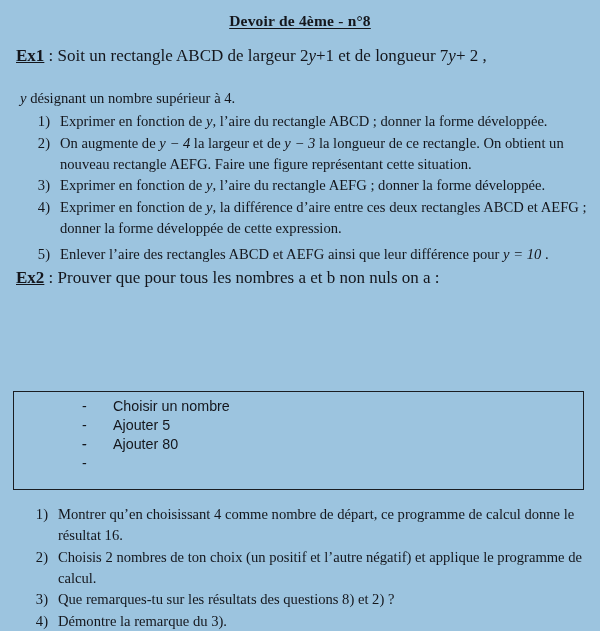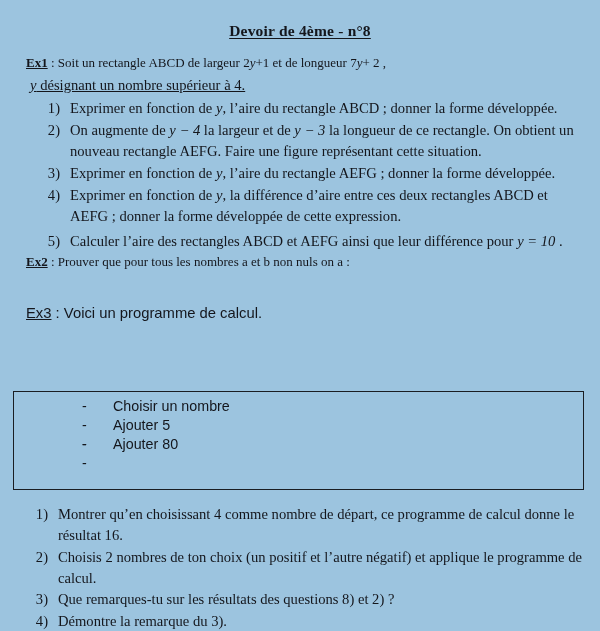--- a/index.html
+++ b/index.html
@@ -15,21 +15,21 @@
     color: #14161c;
     overflow: hidden;
     position: relative;
   }
 
   .sheet {
     position: relative;
     width: 600px;
     height: 631px;
     box-sizing: border-box;
-    padding: 12px;
+    padding: 2px;
   }
 
   
   .doc-title {
     text-align: center;
     font-weight: bold;
     font-size: 15.5px;
     letter-spacing: .2px;
     margin: 0;
     padding-top: 10px;
@@ -43,21 +43,21 @@
   
   .ex-label {
     font-weight: bold;
     text-decoration: underline;
     text-underline-offset: 1px;
   }
 
   .ex-block { margin: 0; }
 
   .lead-line {
-    font-size: 13px;
+    font-size: 17px;
     line-height: 1.42;
     padding-left: 14px;
     padding-right: 8px;
     margin: 0;
   }
 
   .sub-line {
     font-size: 14.6px;
     line-height: 1.45;
     padding-left: 18px;
@@ -174,55 +174,50 @@
   <div class="doc-title">
     <span class="u">Devoir de 4ème - n°8</span>
   </div>
 
   <div class="ex-block" style="margin-top:13px;">
 
     <div class="lead-line">
       <span class="ex-label">Ex1</span><span> : </span><span>Soit un rectangle ABCD de largeur </span><span class="mth"><span>2</span><span class="v">y</span><span>+1</span></span><span> et de longueur </span><span class="mth"><span>7</span><span class="v">y</span><span>+ 2</span></span><span> ,</span>
     </div>
 
-    <div class="sub-line" style="margin-top:3px;text-decoration:underline;">
+    <div class="sub-line" style="margin-top:20px;">
       <span class="v">y</span><span> désignant un nombre supérieur à 4.</span>
     </div>
 
     <ol class="qlist" style="margin-top:2px;">
       <li>
         <span class="num">1)</span><span>Exprimer en fonction de </span><span class="v">y</span><span>, l’aire du rectangle ABCD ; donner la forme développée.</span>
       </li>
       <li>
         <span class="num">2)</span><span> On augmente de </span><span class="mth v">y − 4</span><span> la largeur et de </span><span class="mth v">y − 3</span><span> la longueur de ce rectangle. On obtient un nouveau rectangle AEFG. Faire une figure représentant cette situation.</span>
       </li>
       <li>
         <span class="num">3)</span><span>Exprimer en fonction de </span><span class="v">y</span><span>, l’aire du rectangle AEFG ; donner la forme développée.</span>
       </li>
       <li>
         <span class="num">4)</span><span>Exprimer en fonction de </span><span class="v">y</span><span>, la différence d’aire entre ces deux rectangles ABCD et AEFG ; donner la forme développée de cette expression.</span>
       </li>
       <li style="margin-top:5px;">
-        <span class="num">5)</span><span>Calculer l’aire des rectangles ABCD et AEFG ainsi que leur différence pour </span><span class="mth v">y = 10</span><span> .</span>
+        <span class="num">5)</span><span>Enlever l’aire des rectangles ABCD et AEFG ainsi que leur différence pour </span><span class="mth v">y = 10</span><span> .</span>
       </li>
     </ol>
   </div>
 
   <div class="ex-block" style="">
     <div class="lead-line">
       <span class="ex-label">Ex2</span><span> : </span><span>Prouver que pour tous les nombres a et b non nuls on a :</span>
     </div>
 
   </div>
 
-  <div class="ex-block sans" style="margin-top:32px;">
-    <div class="ex3-lead">
-      <span class="ex-label">Ex3</span><span> : </span><span>Voici un programme de calcul.</span>
-    </div>
-  </div>
 
   <div class="program-box">
     <ul class="program-steps">
       <li>
         <span class="dash">-</span><span>Choisir un nombre</span>
       </li>
       <li>
         <span class="dash">-</span><span>Ajouter 5</span>
       </li>
       <li>

